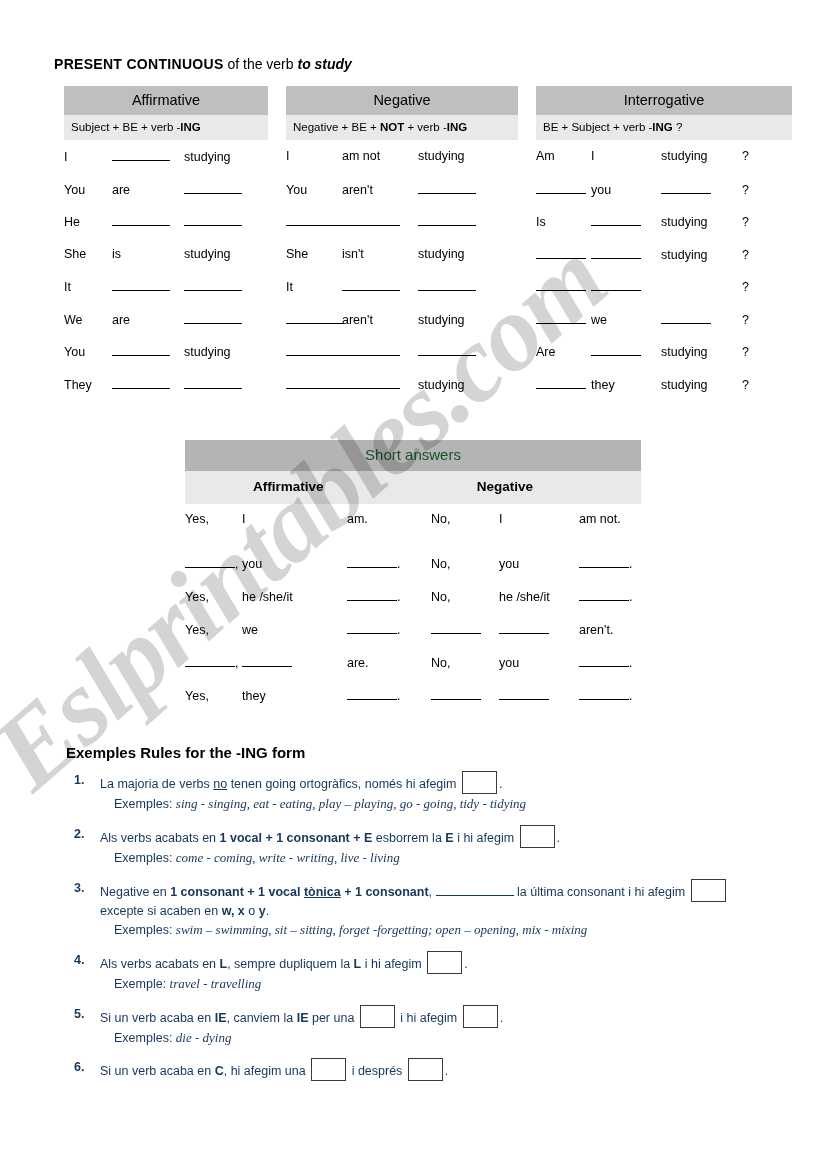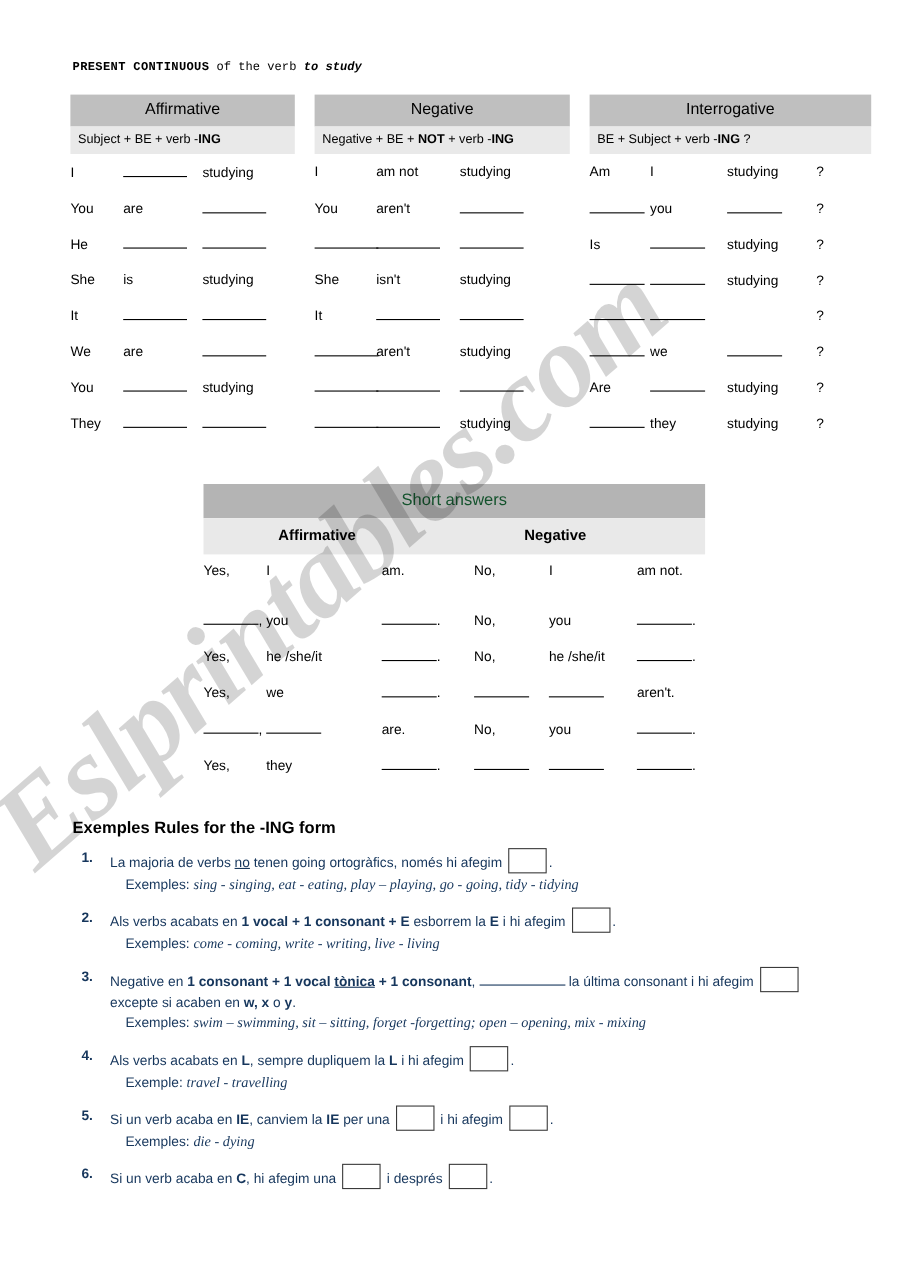--- a/index.html
+++ b/index.html
@@ -40,26 +40,25 @@
     color: rgba(0,0,0,0.17);
     white-space: nowrap;
     transform: rotate(-41deg);
     transform-origin: left bottom;
     letter-spacing: -2px;
   }
 
   
   #title {
     position: absolute;
-    left: 66px;
+    left: 54px;
     top: 56px;
-    font-size: 11px;
+    font-size: 14px;
     white-space: nowrap;
     z-index: 2;
-    font-family: Liberation Mono, monospace;
   }
   #title .t-strong { font-weight: bold; letter-spacing: 0.3px; }
   #title .t-normal { font-weight: normal; }
   #title .t-em { font-weight: bold; font-style: italic; }
 
   
   .conj-table {
     position: absolute;
     top: 86px;
     z-index: 2;

